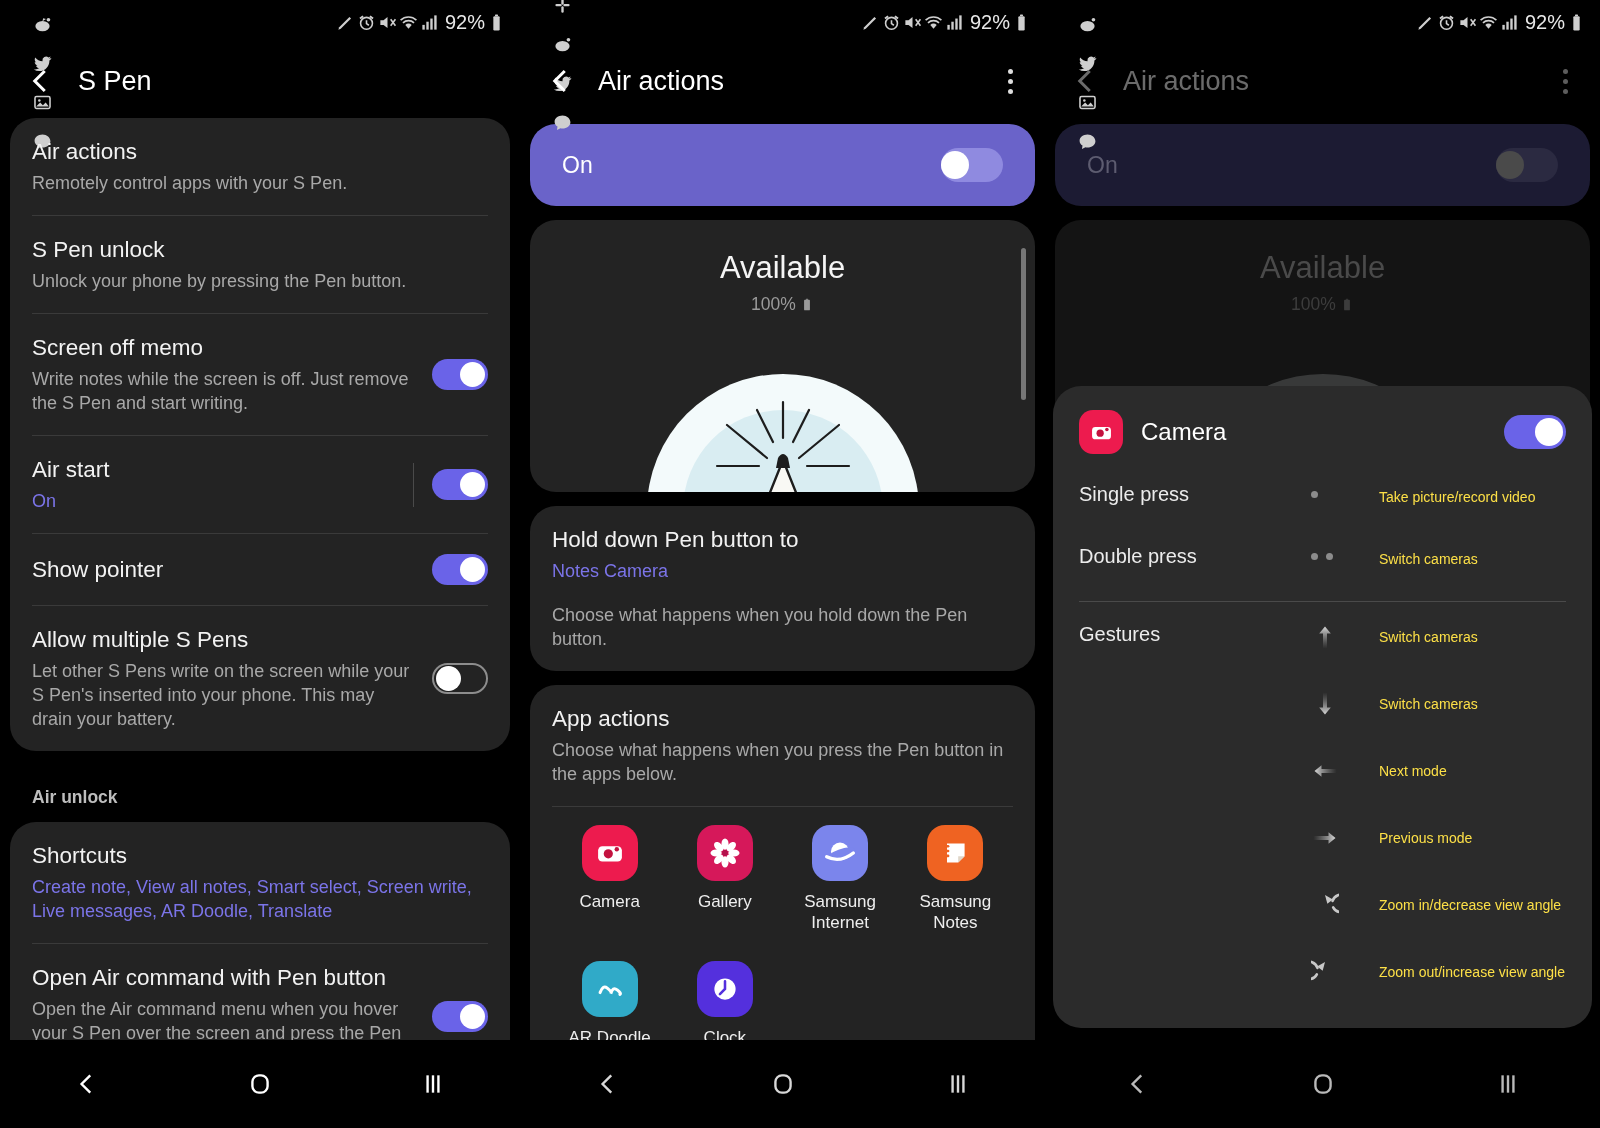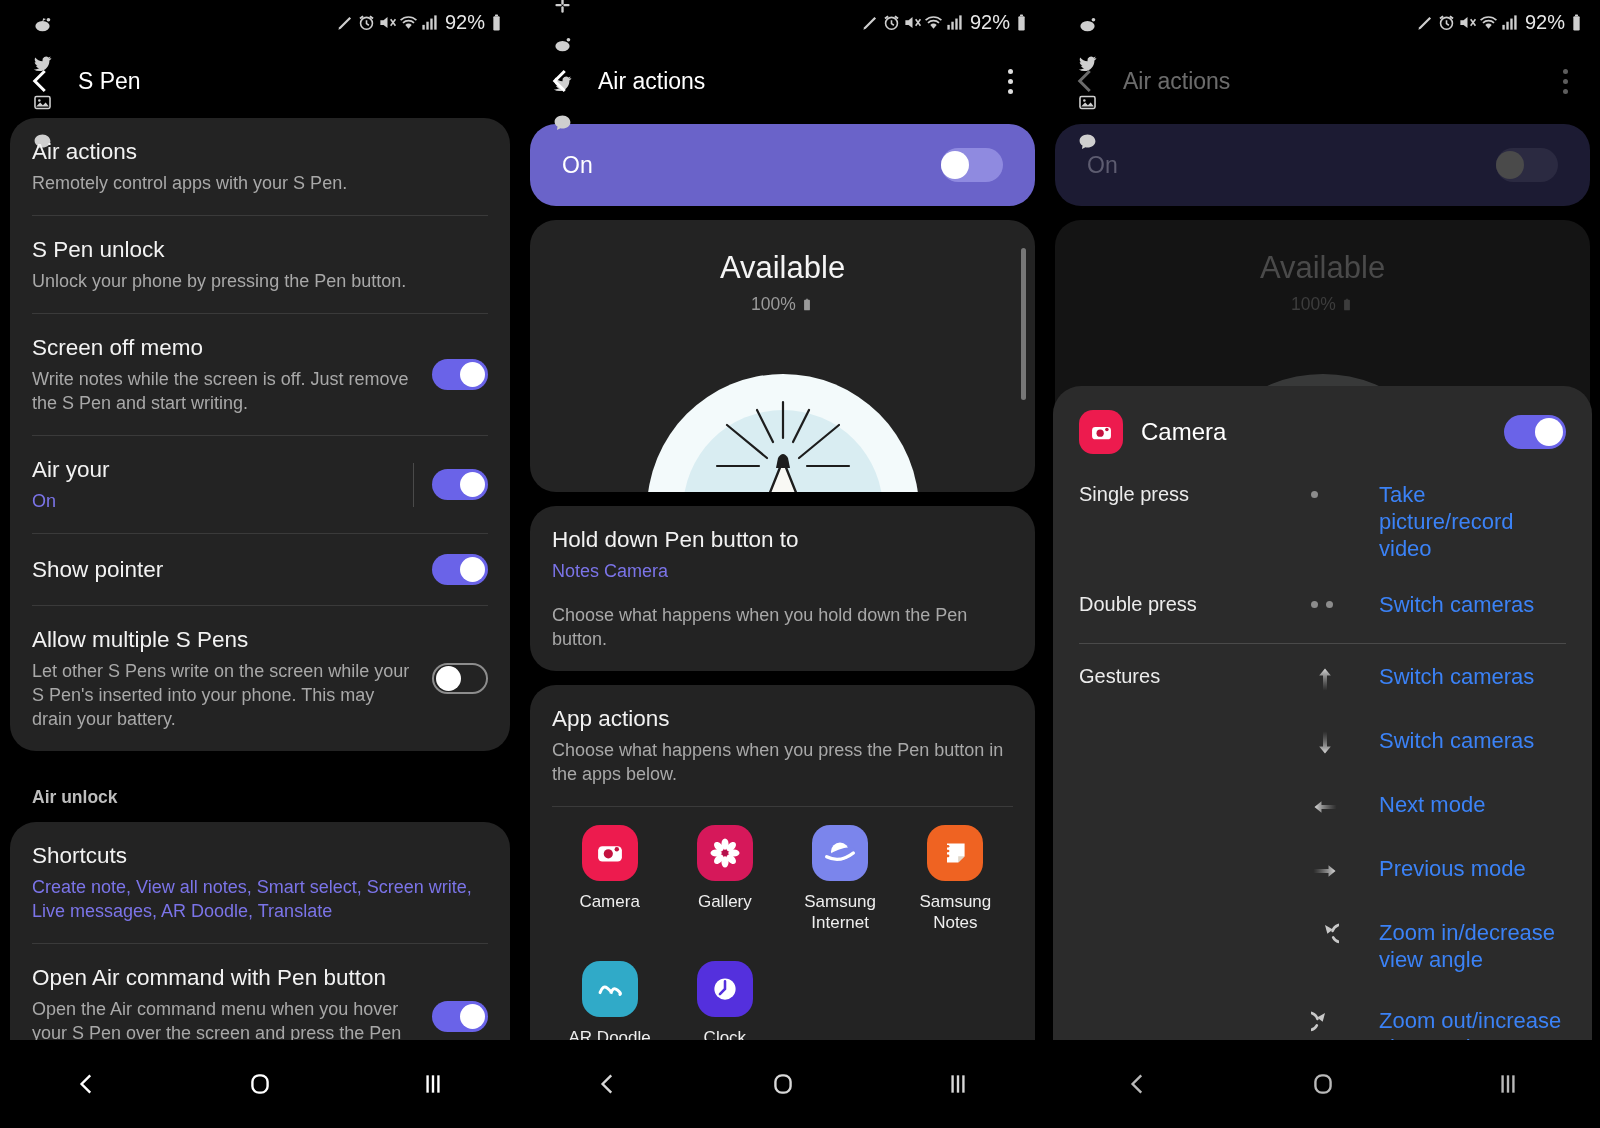--- a/index.html
+++ b/index.html
@@ -24,21 +24,21 @@
   .sb-left { display: flex; align-items: center; gap: 20px; flex-direction: column; }
   .sb-right { display: flex; align-items: center; gap: 2px; }
   .sb-time { font-size: 21px; color: #e8e8e8; letter-spacing: .2px; margin-right: 4px; }
   .sb-ico { width: 19px; height: 19px; display: inline-block; fill: #cfcfcf; }
   .sb-batt { font-size: 20px; color: #e8e8e8; margin-left: 4px; }
 
   
   .appbar { height: 74px; display: flex; align-items: center; padding: 0 26px; }
   .appbar .back { width: 30px; height: 30px; margin-right: 22px; flex: 0 0 auto; cursor: pointer; }
   .appbar .back svg { width: 30px; height: 30px; stroke: #fff; fill: none; stroke-width: 2.4; }
-  .appbar .title { color: #fff; font-size: 23px; font-weight: 400; }
+  .appbar .title { color: #fff; font-size: 27px; font-weight: 400; }
   .appbar .kebab { margin-left: auto; display: flex; flex-direction: column; gap: 5px; cursor: pointer; padding: 6px; }
   .appbar .kebab i { width: 5px; height: 5px; border-radius: 50%; background: #ddd; display: block; }
   .dim .appbar .title, .dim .appbar .back svg { opacity: .42; }
   .dim .appbar .kebab i { opacity: .42; }
 
   
   .card { background: #232323; border-radius: 26px; margin: 0 10px 14px; padding: 0 22px; }
   .row { padding: 20px 0 20px; position: relative; }
   .row + .row { border-top: 1px solid #3a3a3a; }
   .row-flex { display: flex; align-items: center; }
@@ -89,21 +89,21 @@
             border-radius: 28px; padding: 24px 26px 30px; }
   .dlg-head { display: flex; align-items: center; }
   .dlg-head .appicon { width: 44px; height: 44px; border-radius: 14px; }
   .dlg-head .name { color: #fff; font-size: 24px; margin-left: 18px; flex: 1 1 auto; }
   .press-list { margin-top: 18px; }
   .press-row { display: flex; align-items: flex-start; padding: 9px 0; }
   .press-lbl { color: #ececec; font-size: 20px; width: 232px; flex: 0 0 auto; line-height: 27px; }
   .press-dots { width: 68px; flex: 0 0 auto; display: flex; align-items: center; gap: 8px; padding-top: 10px; }
   .press-dots i { width: 7px; height: 7px; border-radius: 50%; background: #8c8c8c; display: block; }
   .press-ico { width: 68px; flex: 0 0 auto; display: flex; align-items: flex-start; justify-content: flex-start; padding-top: 2px; }
-  .press-val { color: #3b82f6; font-size: 22px; line-height: 27px; flex: 1 1 auto; }
+  .press-val { color: #fde047; font-size: 14px; line-height: 33px; flex: 1 1 auto; }
   .dlg-sep { height: 1px; background: #4a4a4a; margin: 16px 0 10px; }
   .arrowsvg { width: 28px; height: 28px; }
 </style>
 </head>
 <body>
 
 <div class="screens">
 
   <div class="panel p1">
     <div class="statusbar">
@@ -195,21 +195,21 @@
         <div class="row-txt">
           <div class="r-title">Screen off memo</div>
           <div class="r-sub">Write notes while the screen is off. Just remove the S Pen and start writing.</div>
         </div>
         <div class="sw on">
             <span class="knob"></span>
           </div>
       </div>
       <div class="row row-flex">
         <div class="row-txt">
-          <div class="r-title">Air your</div>
+          <div class="r-title">Air start</div>
           <div class="r-sub accent">On</div>
         </div>
         <div class="divbar"></div>
         <div class="sw on" style="margin-left:0">
             <span class="knob"></span>
           </div>
       </div>
       <div class="row row-flex">
         <div class="row-txt">
           <div class="r-title">Show pointer</div>

